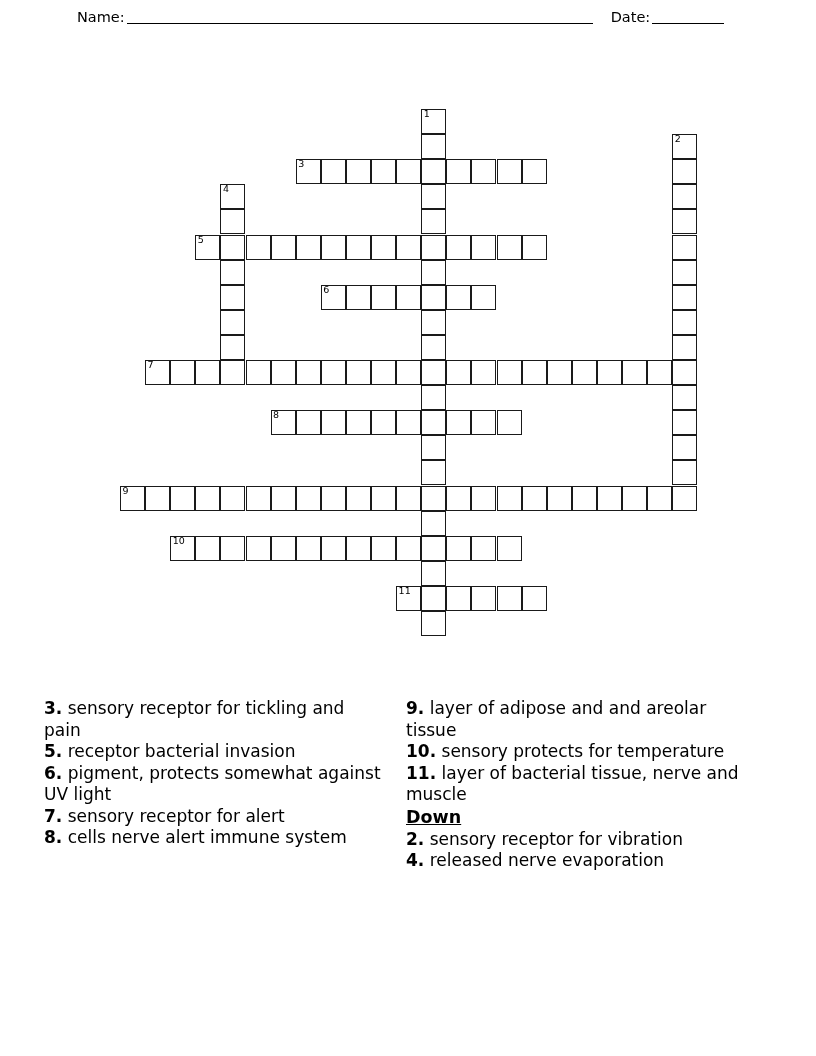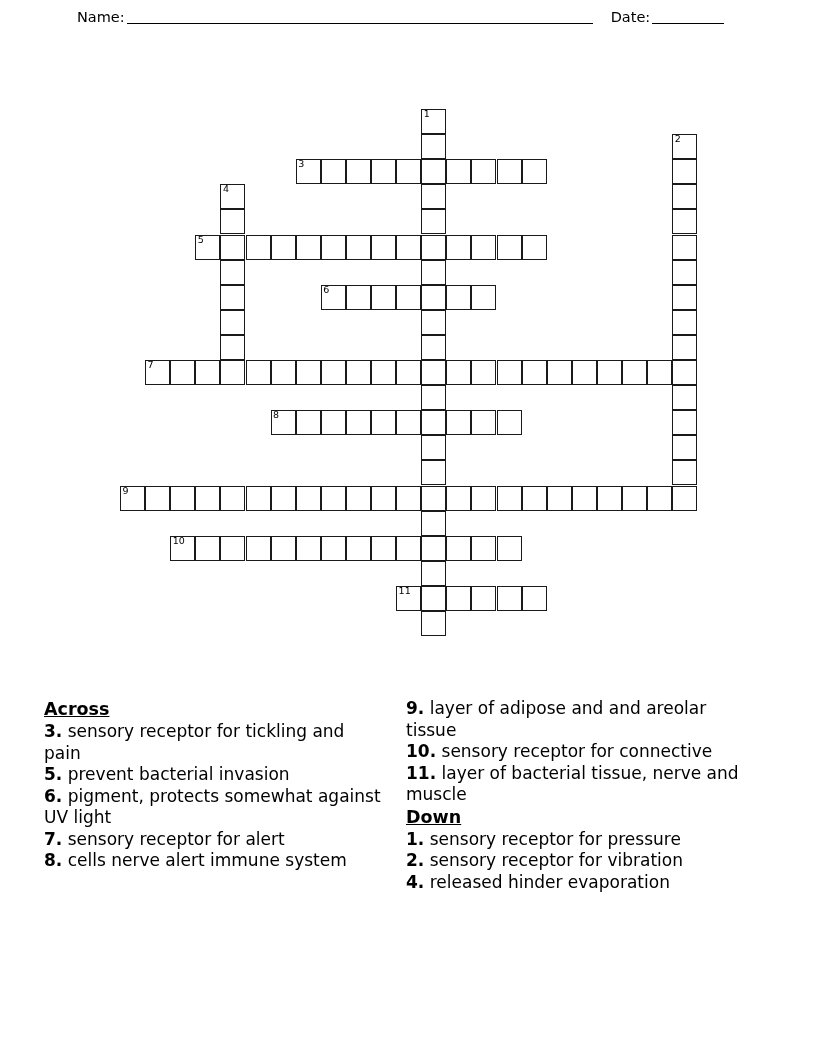--- a/index.html
+++ b/index.html
@@ -251,31 +251,29 @@
         <span class="cellnum">11</span>
       </div>
       <div class="cell" style="left: 446.3px; top: 585.9px; width: 25.1px; height: 25.1px;"></div>
       <div class="cell" style="left: 471.4px; top: 585.9px; width: 25.1px; height: 25.1px;"></div>
       <div class="cell" style="left: 496.5px; top: 585.9px; width: 25.1px; height: 25.1px;"></div>
       <div class="cell" style="left: 521.6px; top: 585.9px; width: 25.1px; height: 25.1px;"></div>
     </div>
 
   <div class="clues">
     <div class="col left">
-      <div class="secthead">Across</div>
       <div class="clue"><b>3.</b> <span>sensory receptor for tickling and pain</span></div>
-      <div class="clue"><b>5.</b> <span>prevent bacterial invasion</span></div>
+      <div class="clue"><b>5.</b> <span>receptor bacterial invasion</span></div>
       <div class="clue"><b>6.</b> <span>pigment, protects somewhat against UV light</span></div>
       <div class="clue"><b>7.</b> <span>sensory receptor for alert</span></div>
       <div class="clue"><b>8.</b> <span>cells nerve alert immune system</span></div>
     </div>
     <div class="col right">
       <div class="clue"><b>9.</b> <span>layer of adipose and and areolar tissue</span></div>
-      <div class="clue"><b>10.</b> <span>sensory receptor for connective</span></div>
+      <div class="clue"><b>10.</b> <span>sensory protects for temperature</span></div>
       <div class="clue"><b>11.</b> <span>layer of bacterial tissue, nerve and muscle</span></div>
       <div class="secthead">Down</div>
-      <div class="clue"><b>1.</b> <span>sensory receptor for pressure</span></div>
       <div class="clue"><b>2.</b> <span>sensory receptor for vibration</span></div>
-      <div class="clue"><b>4.</b> <span>released hinder evaporation</span></div>
+      <div class="clue"><b>4.</b> <span>released nerve evaporation</span></div>
     </div>
   </div>
 
 </div>
 
 </body></html>

